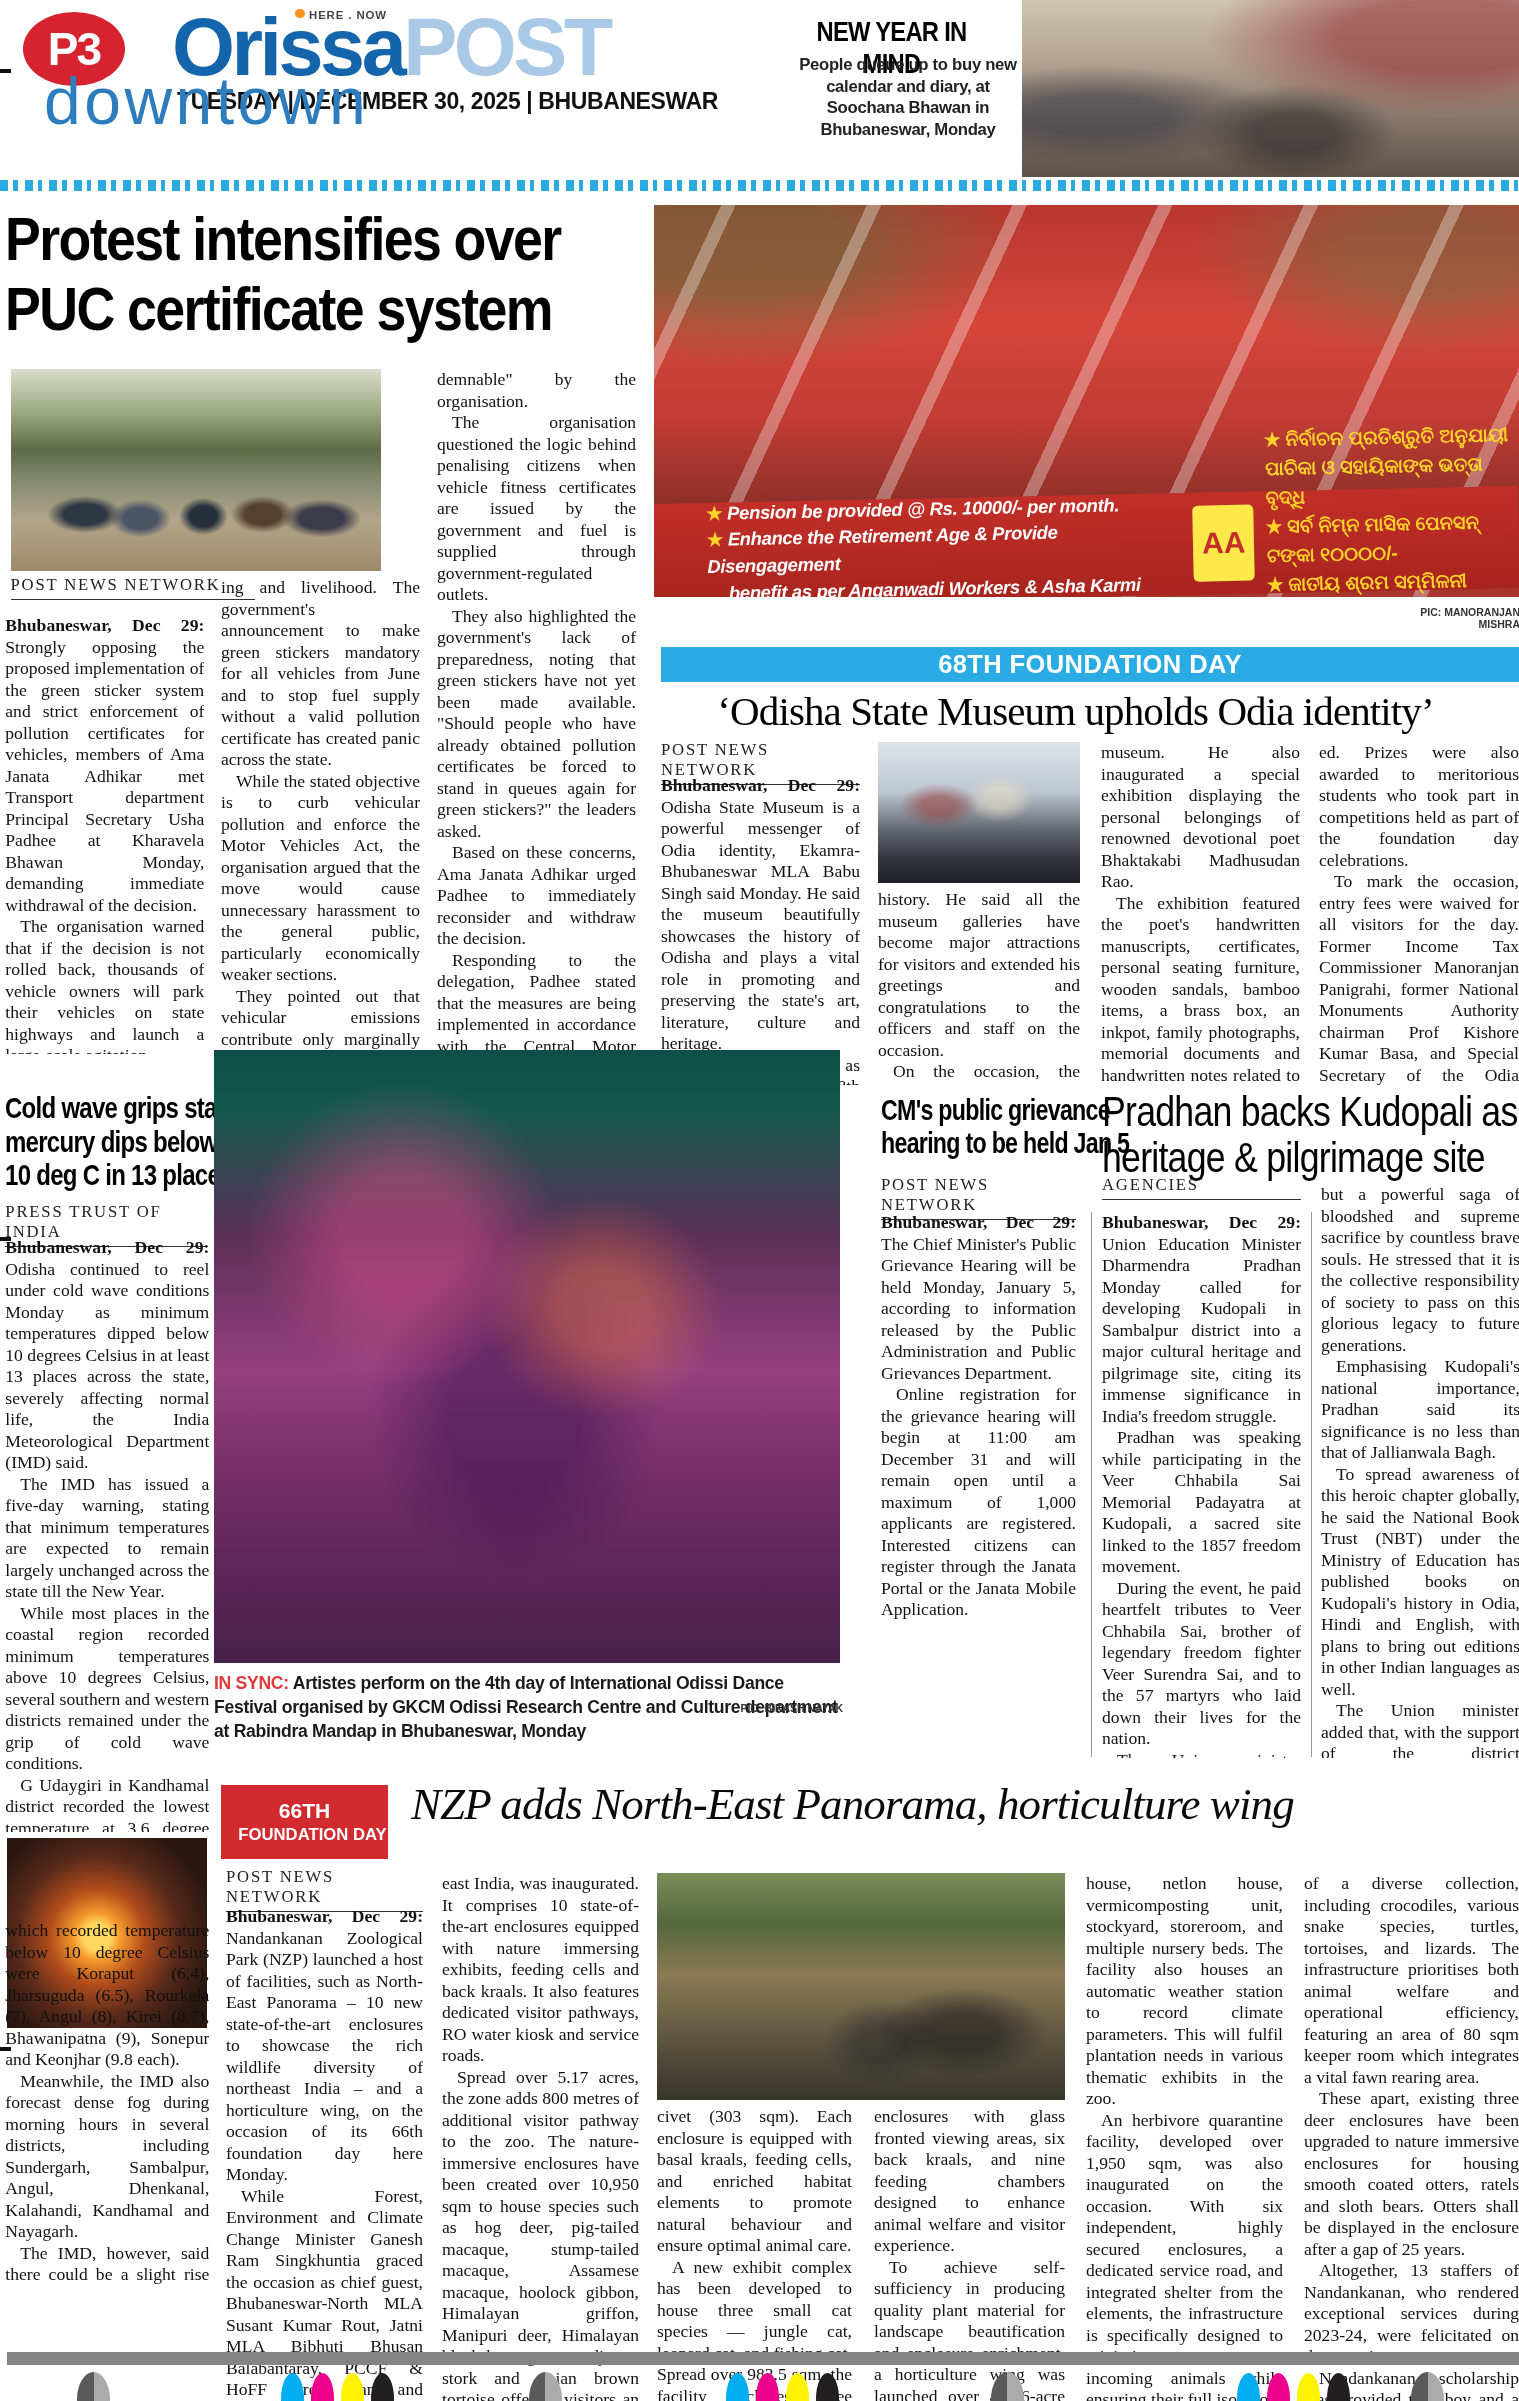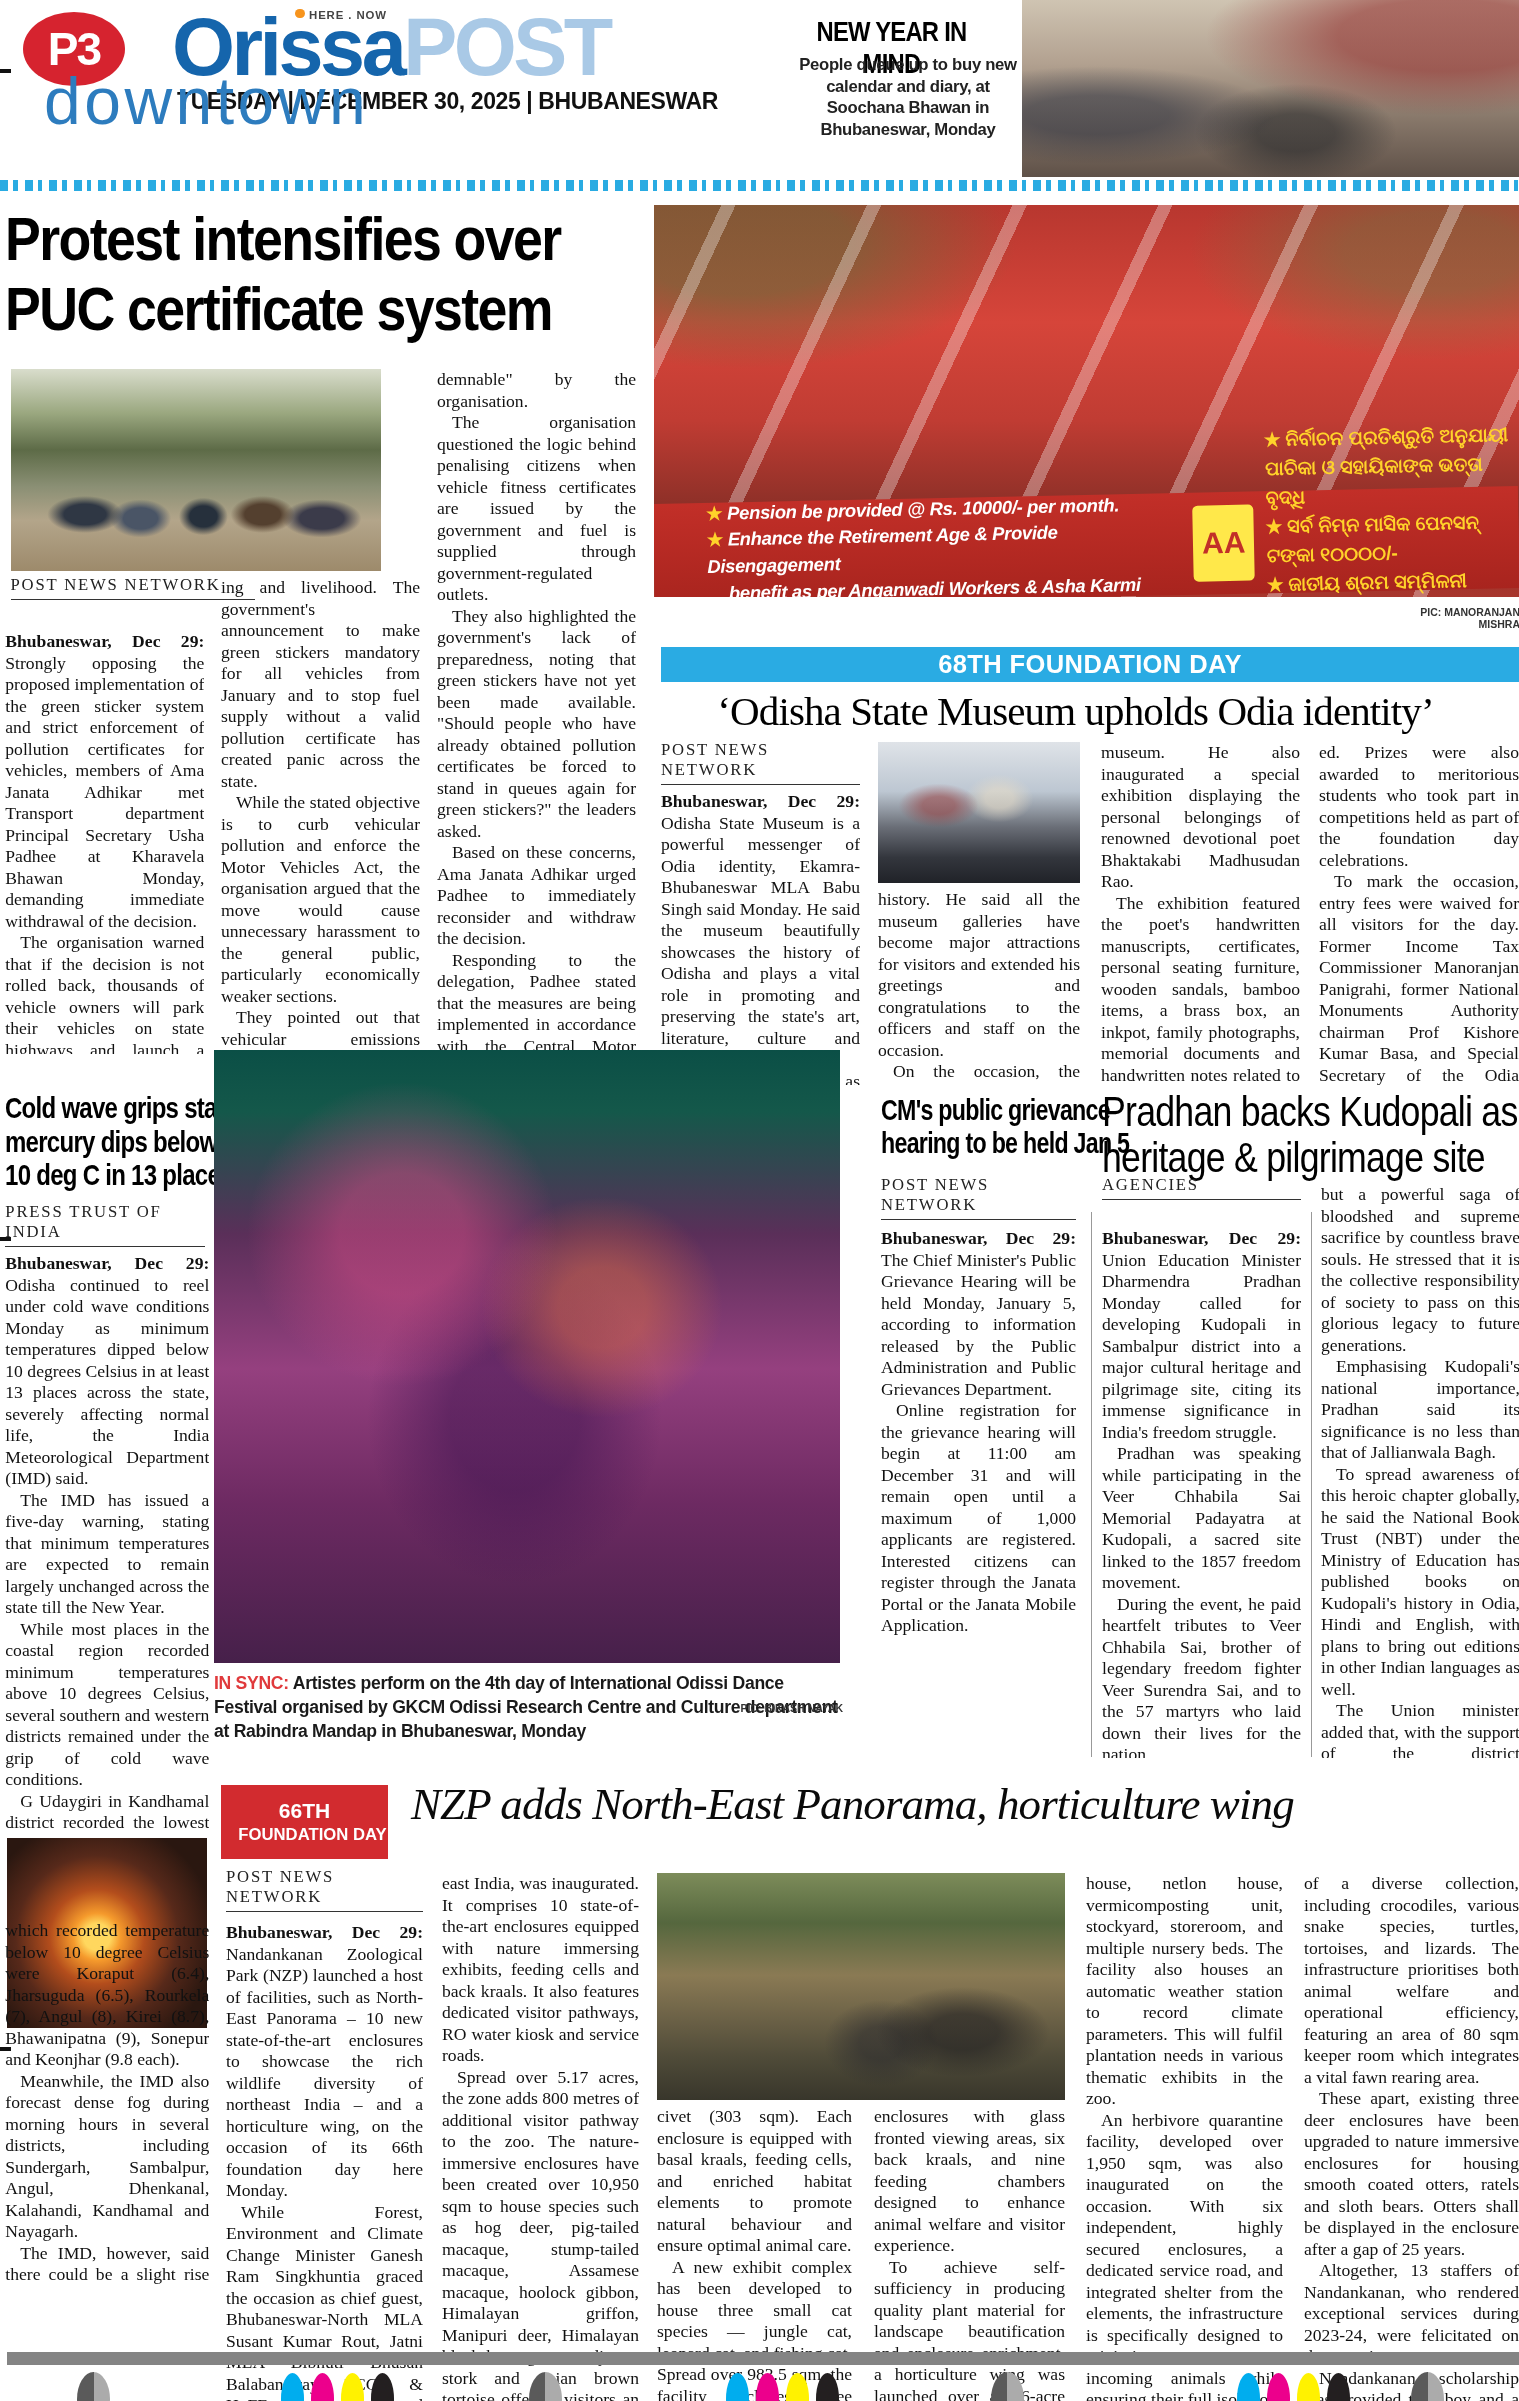--- a/index.html
+++ b/index.html
@@ -69,21 +69,21 @@
   #nzp-photo{left:657px;top:1873px;width:408px;height:227px;
     background:radial-gradient(ellipse at 75% 70%,rgba(25,25,30,.55) 0 8%,transparent 20%),
                radial-gradient(ellipse at 55% 75%,rgba(40,40,45,.5) 0 7%,transparent 18%),
                linear-gradient(180deg,#7d8c5a 0%,#55673e 22%,#8a7a54 45%,#6f6448 62%,#4e4a38 82%,#38362b 100%);}
   
   .byline{font-family:"Liberation Serif",serif;font-size:16.7px;letter-spacing:1.8px;color:#222;
           border-bottom:1.8px solid #333;padding-bottom:4.4px;}
   .body-col{font-family:"Liberation Serif",serif;font-size:17.6px;line-height:21.5px;color:#111;
             text-align:justify;overflow:hidden;}
   .body-col p{margin:0;text-indent:15px;}
-  .body-col p.lead{text-indent:0;margin-top:16px;}
+  .body-col p.lead{text-indent:0;}
   .cont p:first-child{text-indent:0;}
   .caption{font-weight:700;font-size:18.4px;letter-spacing:-0.3px;color:#1a1a1a;line-height:1.35;}
   .cap-tag{color:#e03a3c;}
   .credit{font-size:10.5px;font-weight:700;color:#333;letter-spacing:0;}
   .vrule{width:0.9px;background:#999;}
   
   #museum-banner{left:661px;top:647px;width:858px;height:35px;background:#2aabe3;color:#fff;
     display:flex;align-items:center;justify-content:center;font-size:25.5px;font-weight:700;letter-spacing:0.4px;}
   #museum-headline{left:631px;top:687px;width:889px;text-align:center;
     font-family:"Liberation Serif",serif;font-size:41px;color:#000;letter-spacing:-0.9px;white-space:nowrap;}
@@ -128,21 +128,21 @@
   <div class="abs photo" id="queue-photo"></div>
   <div class="abs byline" style="left:10.5px;top:575px;width:244px;">POST NEWS NETWORK</div>
   <div class="abs body-col" style="left:5.3px;top:615px;width:199px;height:439px;">
     <p class="lead"><b>Bhubaneswar, Dec 29:</b><span> Strongly opposing the proposed implementation of the green sticker system and strict enforcement of pollution certificates for vehicles, members of Ama Janata Adhikar met Transport department Principal Secretary Usha Padhee at Kharavela Bhawan Monday, demanding immediate withdrawal of the decision.</span></p>
     <div>
         <p>The organisation warned that if the decision is not rolled back, thousands of vehicle owners will park their vehicles on state highways and launch a large-scale agitation.</p>
       </div>
   </div>
   <div class="abs body-col cont" style="left:221px;top:577px;width:199px;height:479px;">
     <div class="cont">
-        <p>ing and livelihood. The government's announcement to make green stickers mandatory for all vehicles from January and to stop fuel supply without a valid pollution certificate has created panic across the state.</p>
+        <p>ing and livelihood. The government's announcement to make green stickers mandatory for all vehicles from June and to stop fuel supply without a valid pollution certificate has created panic across the state.</p>
         <p>While the stated objective is to curb vehicular pollution and enforce the Motor Vehicles Act, the organisation argued that the move would cause unnecessary harassment to the general public, particularly economically weaker sections.</p>
         <p>They pointed out that vehicular emissions contribute only marginally to air pollution in Odisha. Instead, major contributors include large-scale construction activities, dust from open mining, unregulated sand transportation, emissions from power plants and large industries, ash ponds, and open burning of waste.</p>
       </div>
   </div>
   <div class="abs body-col cont" style="left:437px;top:369px;width:199px;height:687px;">
     <div class="cont">
         <p>demnable" by the organisation.</p>
         <p>The organisation questioned the logic behind penalising citizens when vehicle fitness certificates are issued by the government and fuel is supplied through government-regulated outlets.</p>
         <p>They also highlighted the government's lack of preparedness, noting that green stickers have not yet been made available. "Should people who have already obtained pollution certificates be forced to stand in queues again for green stickers?" the leaders asked.</p>
         <p>Based on these concerns, Ama Janata Adhikar urged Padhee to immediately reconsider and withdraw the decision.</p>

